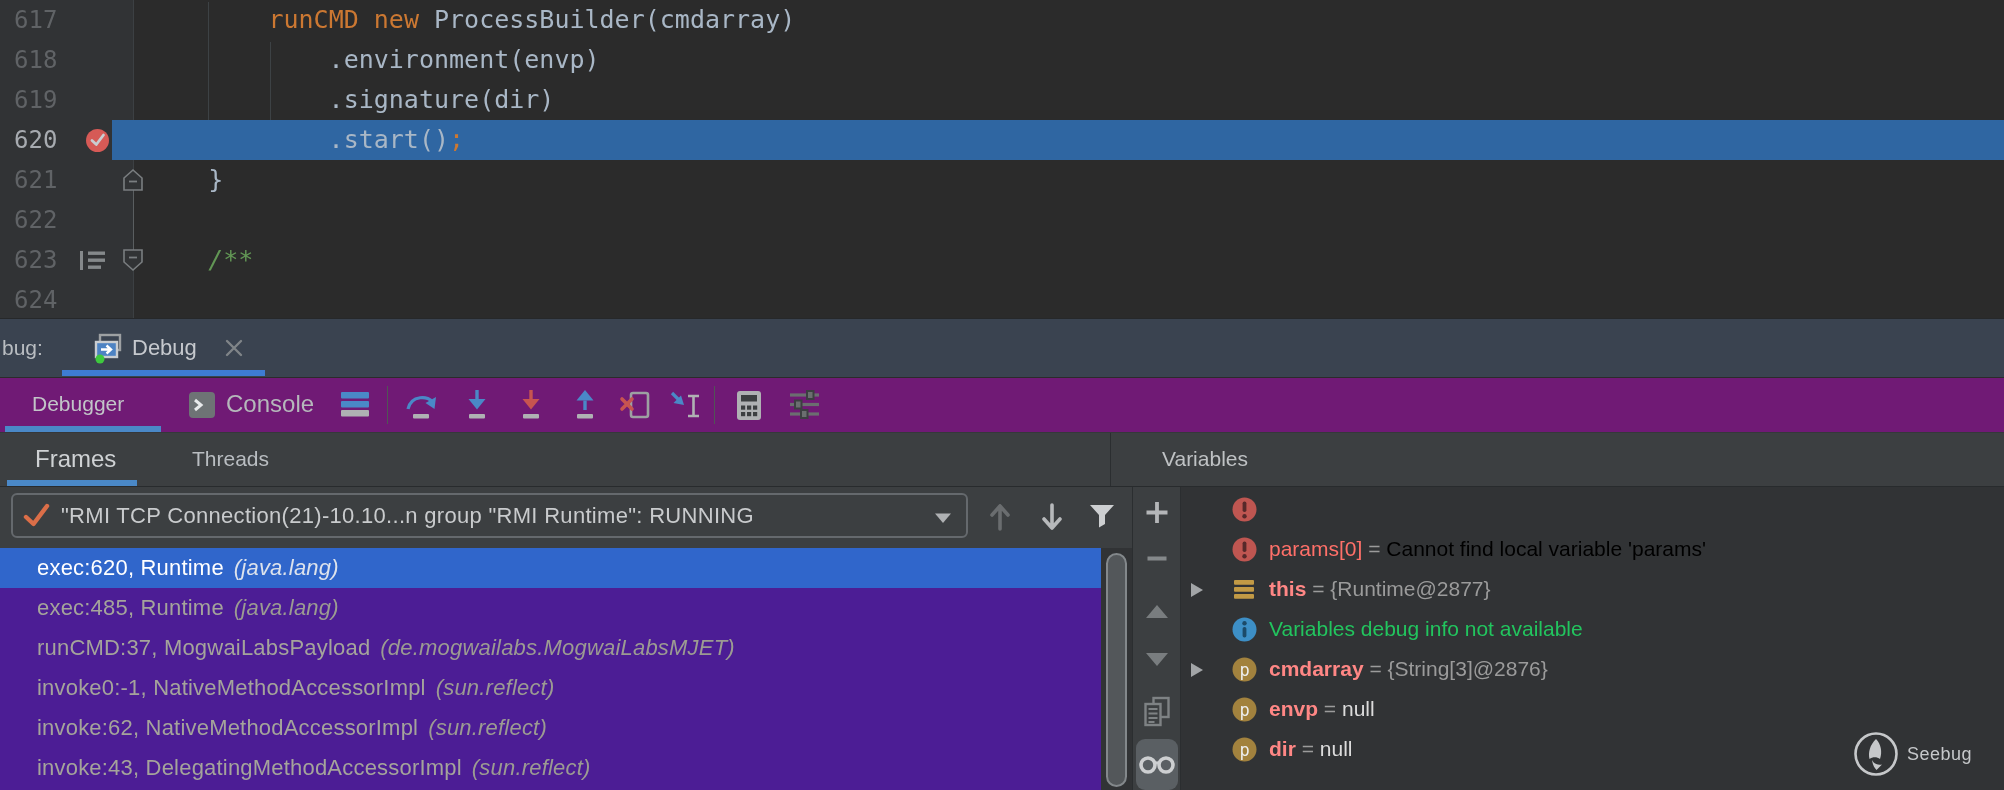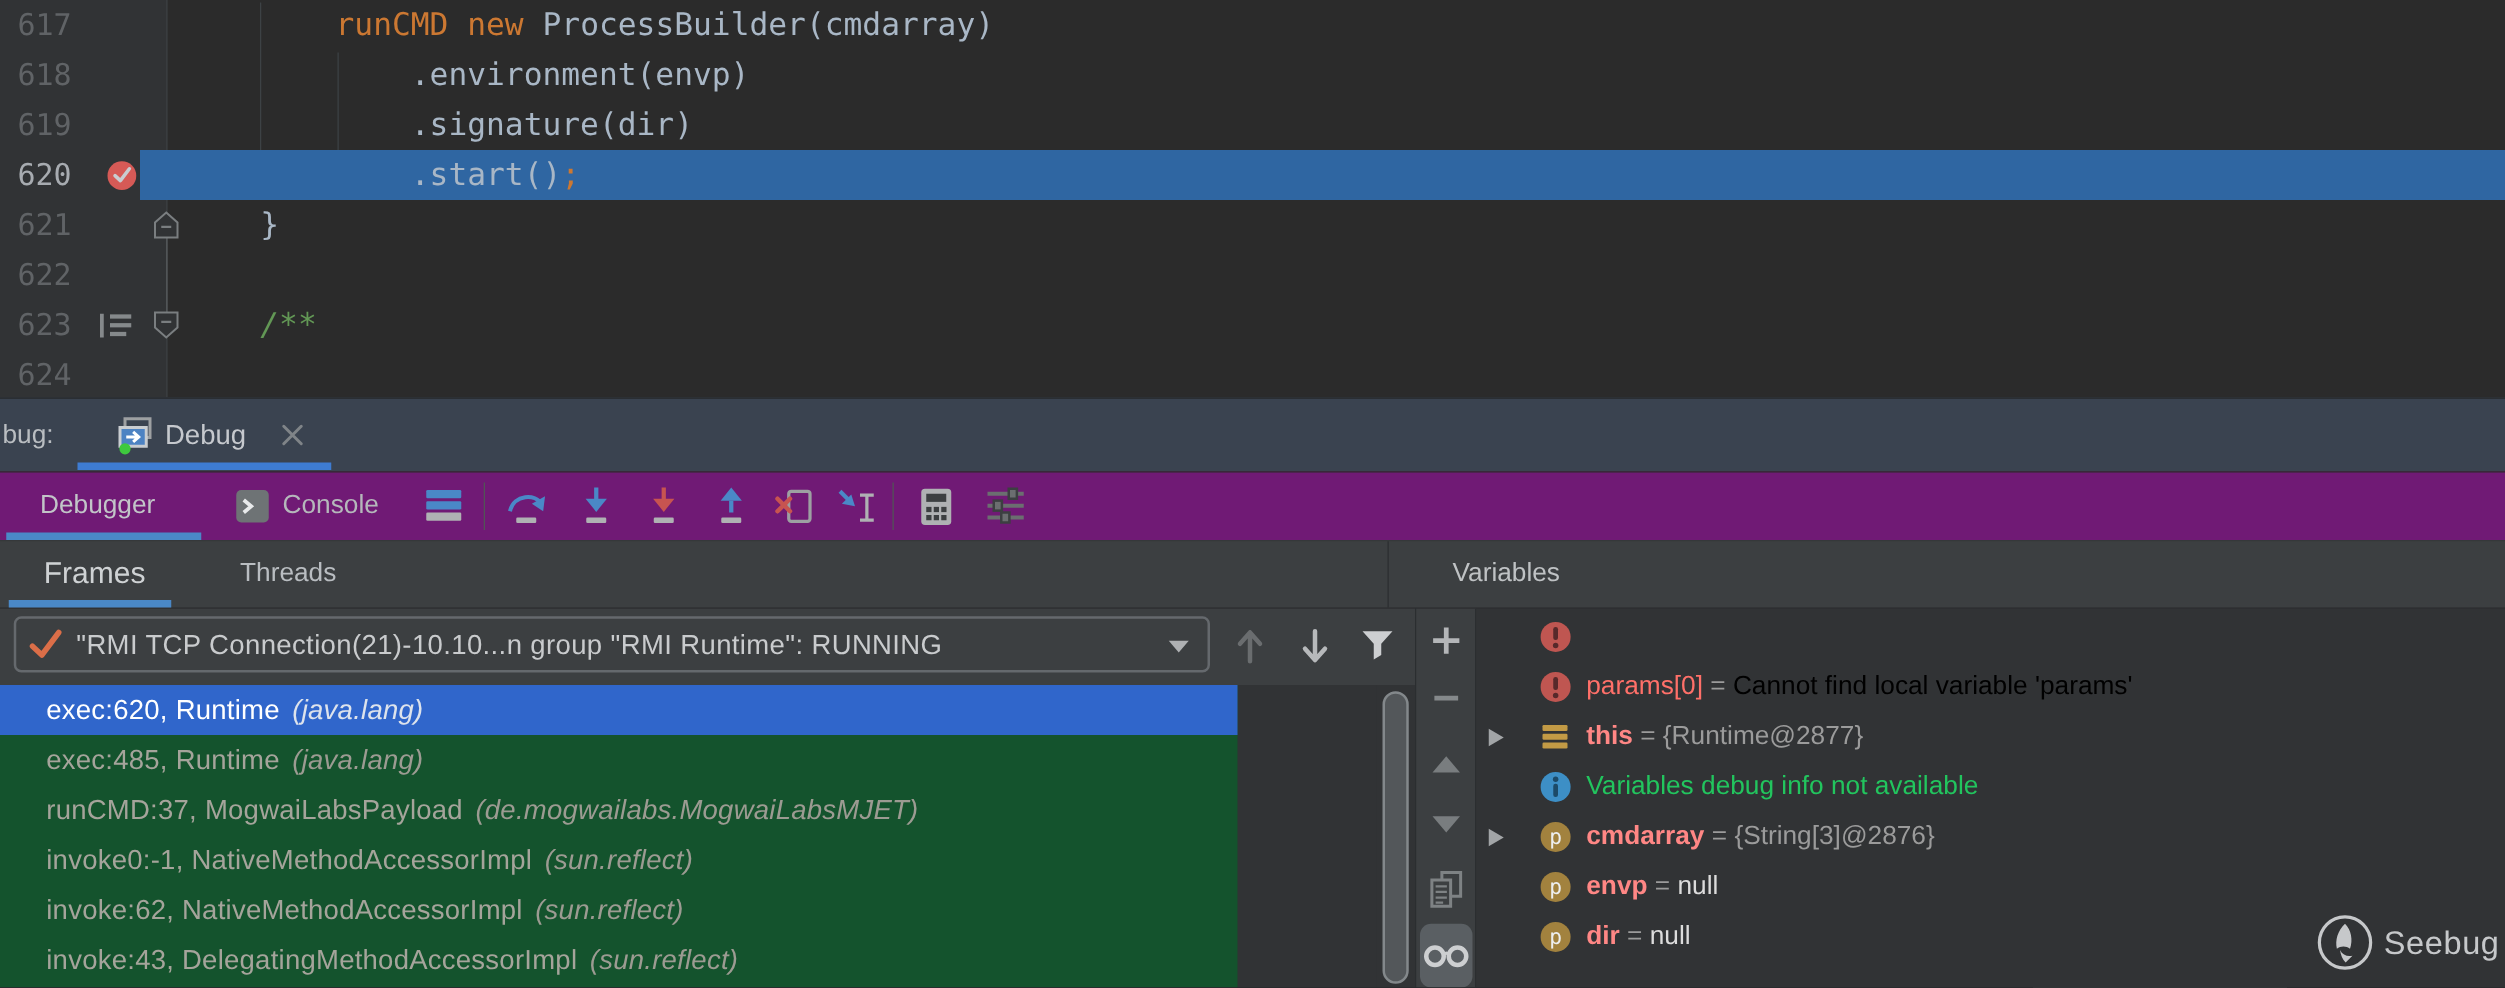--- a/index.html
+++ b/index.html
@@ -34,21 +34,21 @@
   .dt-close{position:absolute;left:160px;top:17px;width:24px;height:24px;}
   .dt-underline{position:absolute;left:0;bottom:0;width:203px;height:6px;background:#3E7CD2;}
   
   .dbg-toolbar{position:absolute;left:0;top:377px;width:2004px;height:55px;background:#701a75;border-top:1px solid #2B2B2B;box-sizing:border-box;}
   .tb-tab{position:absolute;top:0;height:54px;}
   .tb-debugger{left:0;width:163px;}
   .tb-debugger .tb-label{position:absolute;left:32px;line-height:52px;font-size:21px;color:#C2C5C8;}
   .tb-underline{position:absolute;left:5px;bottom:0;width:156px;height:6px;background:#4A88C7;}
   .tb-console{left:180px;width:140px;}
   .console-ic{position:absolute;left:8px;top:13px;width:28px;height:28px;}
-  .tb-console .tb-label{position:absolute;left:46px;line-height:52px;font-size:21px;color:#B5B8BB;}
+  .tb-console .tb-label{position:absolute;left:46px;line-height:52px;font-size:24px;color:#B5B8BB;}
   #tb-icons .tbi{position:absolute;top:11px;width:34px;height:32px;}
   #tb-icons .vsep{position:absolute;top:8px;width:1px;height:38px;background:#515456;}
   
   .panel-tabs{position:absolute;left:0;top:432px;width:2004px;height:55px;background:#3C3F41;border-top:1px solid #35383A;border-bottom:1px solid #282B2D;box-sizing:border-box;}
   .pt-frames{position:absolute;left:0;top:0;width:150px;height:53px;}
   .pt-frames .pt-label{position:absolute;left:35px;line-height:51px;font-size:24px;color:#CFD2D4;}
   .pt-underline{position:absolute;left:7px;bottom:0;width:130px;height:6px;background:#4A88C7;}
   .pt-threads{position:absolute;left:178px;top:0;width:130px;height:53px;}
   .pt-threads .pt-label{position:absolute;left:14px;line-height:51px;font-size:21px;color:#B9BDC1;}
   .pt-sep{position:absolute;left:1110px;top:0;width:1px;height:53px;background:#2B2E30;}
@@ -59,21 +59,21 @@
   .frames-panel{position:absolute;left:0;top:0;width:1133px;height:303px;border-right:1px solid #2B2E30;box-sizing:border-box;}
   .frames-toolbar{position:absolute;left:0;top:0;width:1132px;height:61px;background:#3C3F41;}
   .thread-dd{position:absolute;left:11px;top:6px;width:957px;height:45px;border:2px solid #65696D;border-radius:6px;box-sizing:border-box;}
   .dd-check{position:absolute;left:10px;top:7px;width:27px;height:27px;}
   .dd-text{position:absolute;left:48px;top:0;right:44px;line-height:41px;font-size:22px;color:#C9CBCD;
            letter-spacing:.3px;white-space:nowrap;overflow:hidden;}
   .dd-caret{position:absolute;right:14px;top:15px;width:18px;height:12px;}
   .fr-up{position:absolute;left:988px;top:15px;width:24px;height:30px;}
   .fr-down{position:absolute;left:1040px;top:15px;width:24px;height:30px;}
   .fr-filter{position:absolute;left:1088px;top:15px;width:28px;height:28px;}
-  #frames-list{position:absolute;left:0;top:61px;width:990px;height:242px;background:#14532d;}
+  #frames-list{position:absolute;left:0;top:61px;width:1101px;height:242px;background:#4c1d95;}
   .frame-row{position:relative;height:40px;line-height:40px;padding-left:37px;font-size:22px;
              letter-spacing:.2px;color:#A5A49B;white-space:nowrap;overflow:hidden;}
   .frame-row.selected{background:#3066CB;color:#FFFFFF;}
   .frame-pkg{font-style:italic;color:#9C9B92;margin-left:10px;}
   .frame-row.selected .frame-pkg{color:#DDE3EC;}
   .fr-scroll-track{position:absolute;left:1101px;top:61px;width:31px;height:242px;background:#313335;}
   .fr-scroll-thumb{position:absolute;left:5px;top:5px;width:21px;height:234px;border-radius:11px;
                    background:#53575A;border:2px solid #83888B;box-sizing:border-box;}
   .vars-strip{position:absolute;left:1133px;top:0;width:48px;height:303px;background:#3C3F41;border-right:1px solid #2B2E30;box-sizing:border-box;}
   .vsi{position:absolute;left:50%;transform:translateX(-50%);}
@@ -85,21 +85,21 @@
   .var-icon{position:absolute;left:50px;top:7px;width:27px;height:27px;}
   .var-text{position:absolute;left:88px;top:0;line-height:40px;font-size:21px;white-space:nowrap;}
   .vn{color:#FF8785;font-weight:bold;}
   .vn-err{color:#FF7069;font-weight:normal;}
   .veq{color:#9B9B9B;font-weight:normal;}
   .vv-ref{color:#9B9B9B;}
   .vv-null{color:#DCDCDC;}
   .vv-info{color:#22c55e;}
   .seebug{position:absolute;left:1853px;top:242px;width:150px;height:52px;}
   .seebug-ic{position:absolute;left:0;top:2px;width:46px;height:46px;}
-  .seebug-label{position:absolute;left:54px;top:0;line-height:50px;font-size:26px;color:#C6C8CA;letter-spacing:.5px;}
+  .seebug-label{position:absolute;left:54px;top:0;line-height:50px;font-size:18px;color:#C6C8CA;letter-spacing:.5px;}
 </style>
 </head>
 <body>
 
 <div id="root">
 
   <div class="editor">
     <div class="gutter-bg"></div>
     <div class="indent-guide" style="left:208px;top:2px;height:158px"></div>
     <div class="indent-guide" style="left:270px;top:42px;height:78px"></div>

